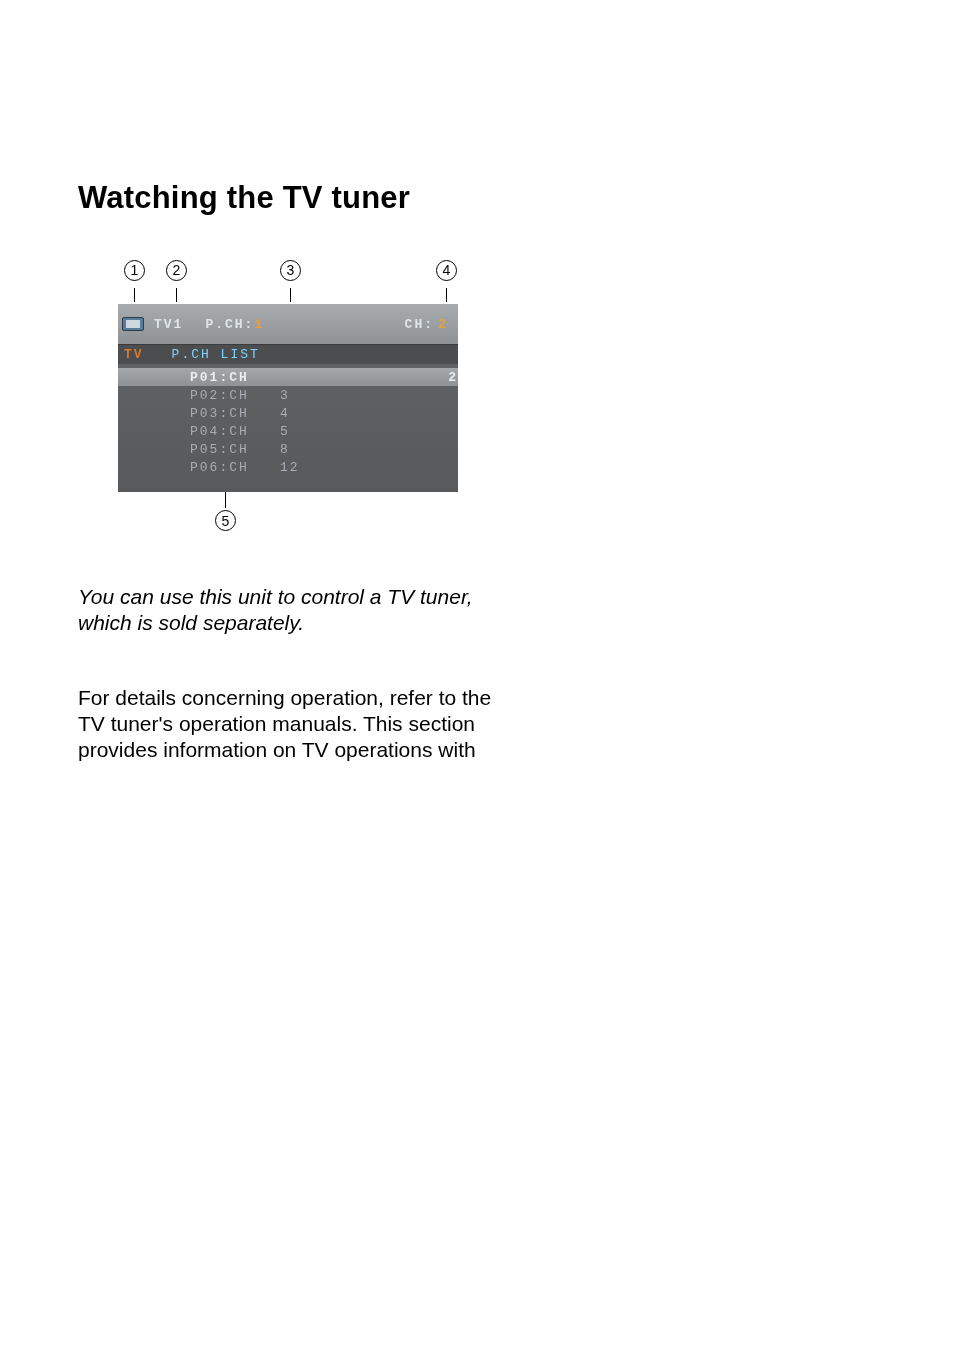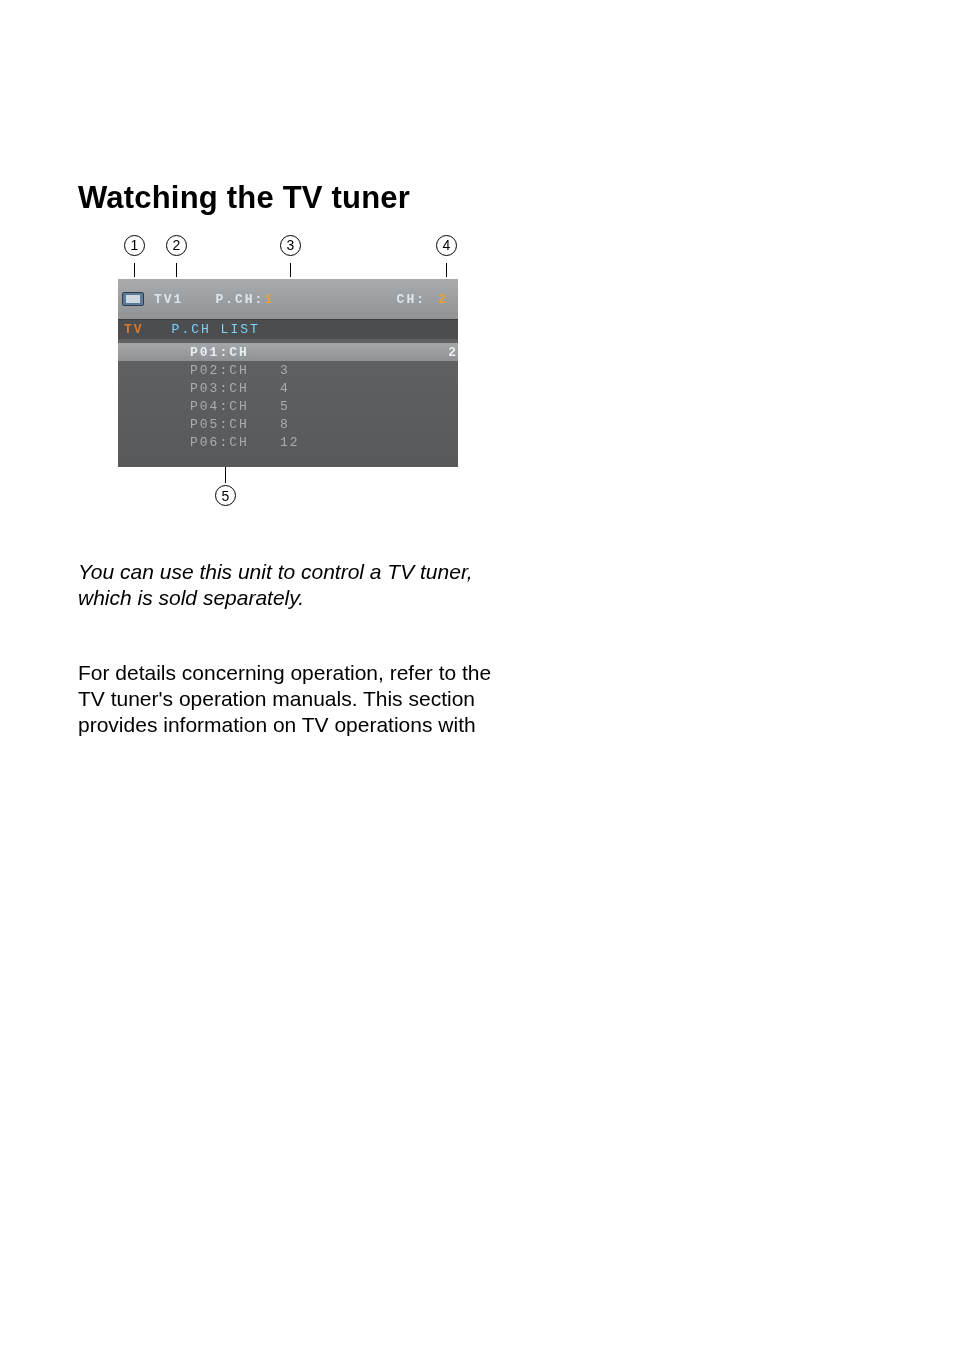--- a/index.html
+++ b/index.html
@@ -11,21 +11,21 @@
     color: #000;
     position: relative;
   }
   .page {
     padding: 180px 78px 0 78px;
   }
   .section-title {
     font-size: 31px;
     font-weight: 700;
     letter-spacing: 0.2px;
-    margin-bottom: 17px;
+    margin-bottom: 42px;
   }
   .diagram-wrap {
     margin-left: 40px;
     width: 340px;
     margin-bottom: 34px;
   }
   .callout-row {
     display: flex;
     align-items: center;
     height: 24px;
@@ -84,22 +84,22 @@
     content: "";
     position: absolute;
     left: 3px; right: 3px; top: 2px; bottom: 2px;
     background: #cfd7de;
   }
   .tv-hdr-text {
     color: #dfe6eb;
     font-weight: bold;
   }
   .tv-hdr-tv1 { margin-left: 10px; }
-  .tv-hdr-pch { margin-left: 32px; }
-  .tv-hdr-ch  { position: absolute; right: 32px; }
+  .tv-hdr-pch { margin-left: 22px; }
+  .tv-hdr-ch  { position: absolute; right: 24px; }
   .tv-hdr-chval { position: absolute; right: 10px; color: #e8a13a; font-weight: bold; }
   .tv-subhdr {
     display: flex;
     align-items: center;
     height: 20px;
     background: #4c4d4f;
     border-top: 1px solid #3a3b3d;
   }
   .tv-sub-tv {
     color: #d6792e;

